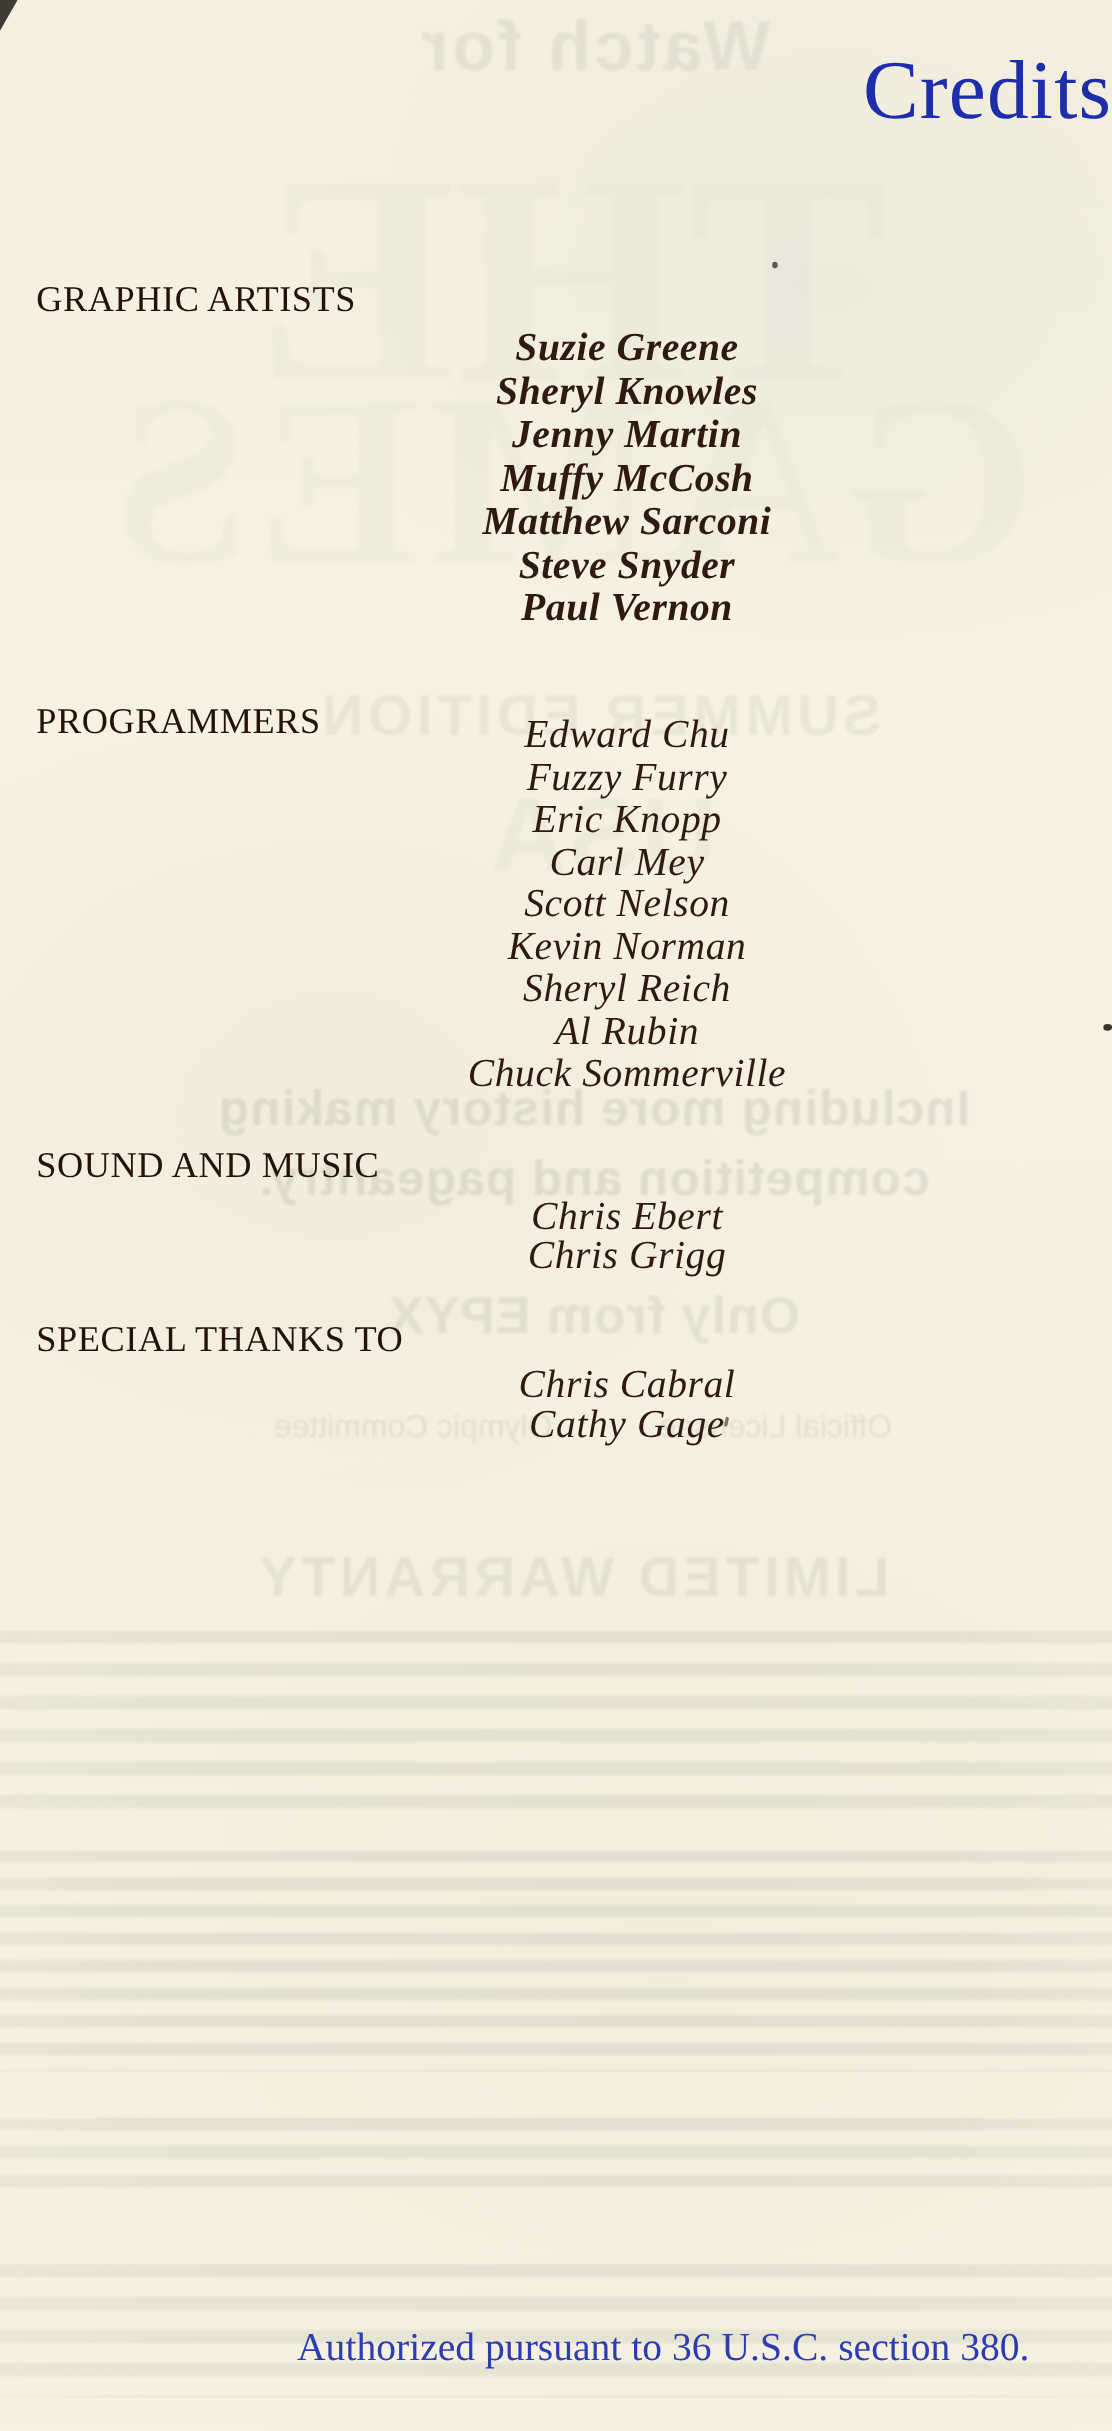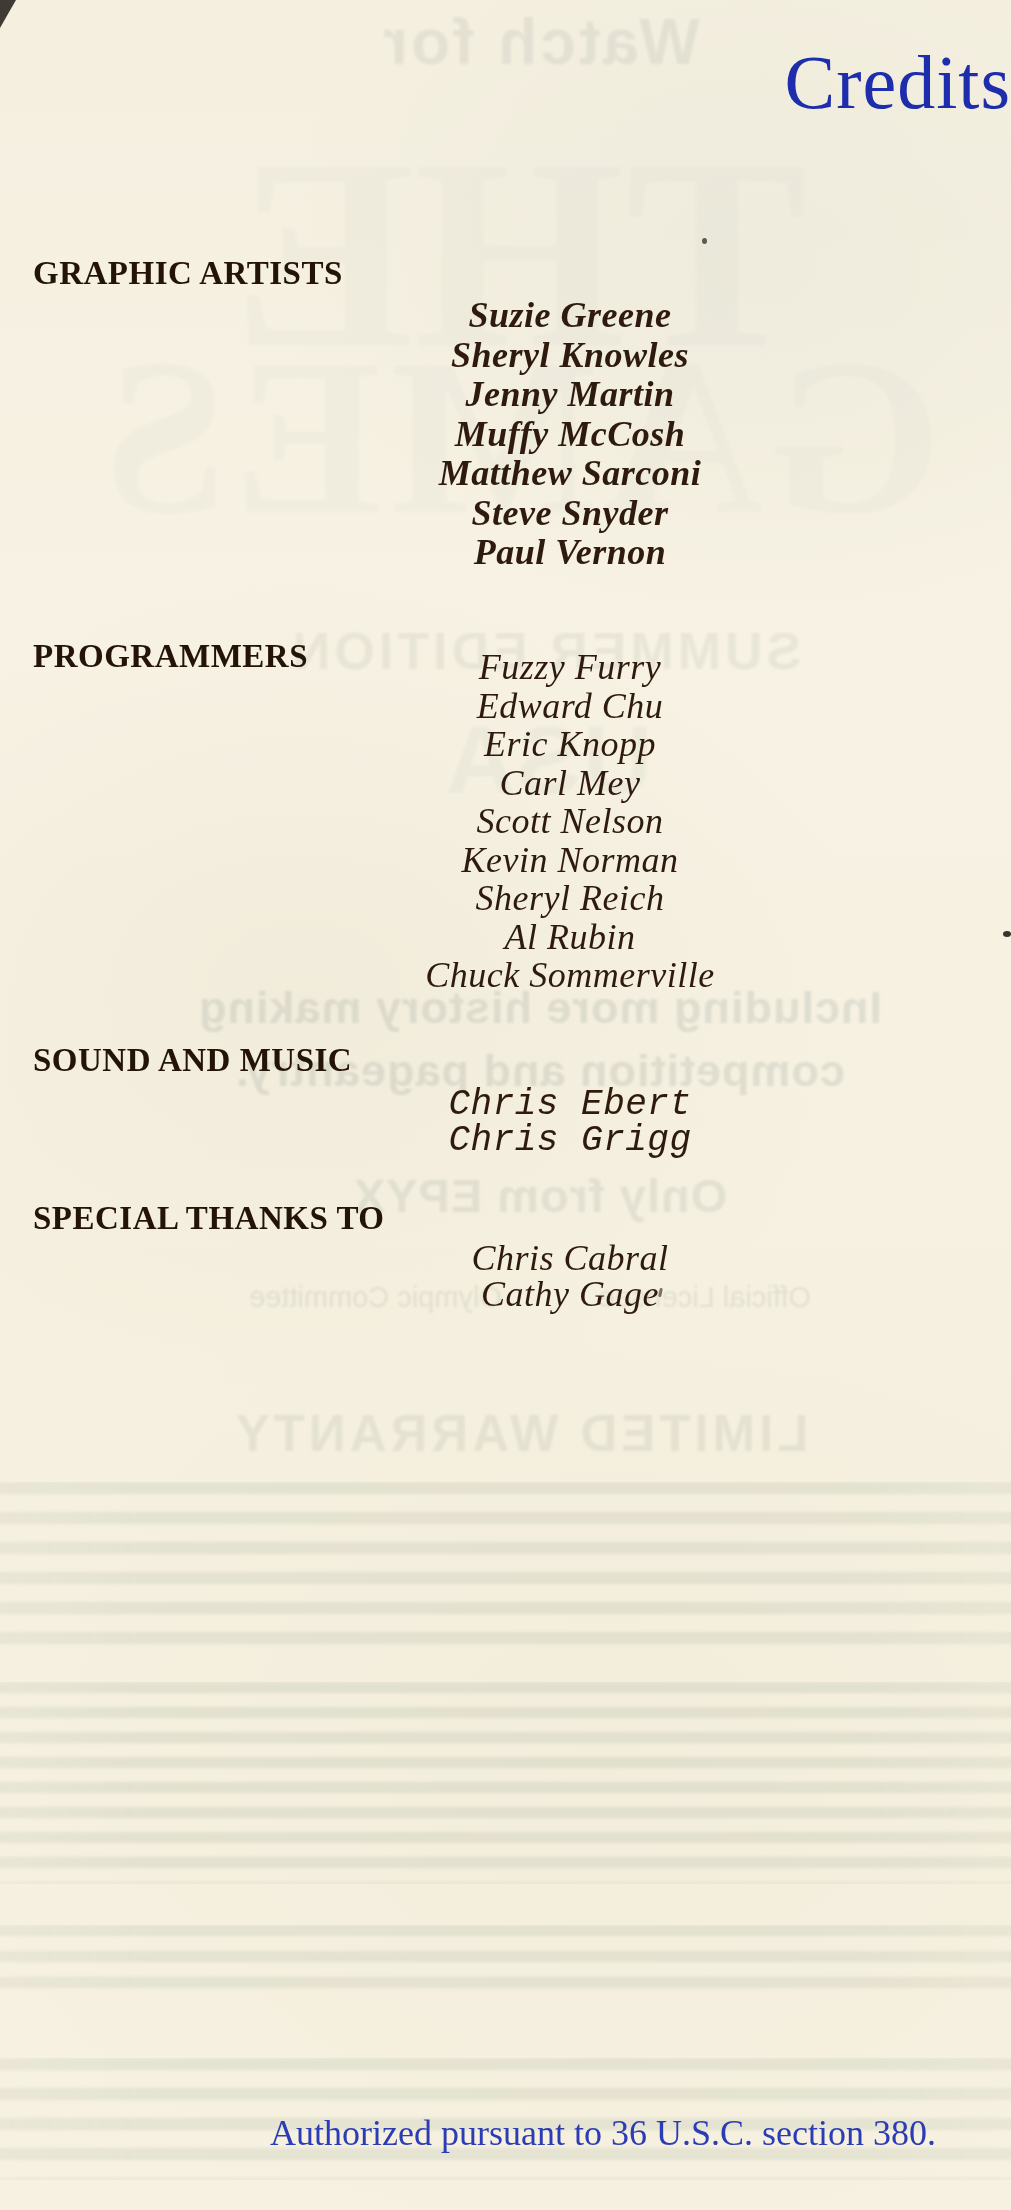--- a/index.html
+++ b/index.html
@@ -61,37 +61,37 @@
   
   .title{
     position:absolute;left:0;top:44px;width:100%;
     margin:0;text-align:right;text-indent:30px;
     font-size:76px;font-weight:normal;line-height:1;
     color:#1d2dab;
     letter-spacing:1px;
   }
   .sec-heading{
     position:absolute;left:33px;
-    font-size:33px;font-weight:bold;letter-spacing:0.5px;
+    font-size:33px;font-weight:normal;letter-spacing:0.5px;
     line-height:1.2;white-space:nowrap;
     color:#241408;
     text-align:center;
   }
   .h0{top:254px;} .h1{top:609px;margin-top:28px;} .h2{top:1041px;} .h3{top:1199px;}
   .names{
     position:absolute;left:130px;width:880px;
     text-align:center;
     font-style:italic;
     font-size:36px;
     letter-spacing:0.5px;
     color:#2e1b0e;
   }
   .n0{top:296px;font-weight:bold;}  .n0 .name-line{line-height:39.5px;}
   .n1{top:648px;}  .n1 .name-line{line-height:38.5px;}
-  .n2{top:1087px;font-family:Liberation Mono, monospace;} .n2 .name-line{line-height:36px;}
+  .n2{top:1087px;} .n2 .name-line{line-height:36px;}
   .n3{top:1240px;text-align:center;} .n3 .name-line{line-height:36px;}
 
   .footer{
     position:absolute;left:270px;top:2112px;
     font-size:36px;line-height:1.2;white-space:nowrap;
     color:#2b3cb5;
   }
 
   
   .artifact{position:absolute;pointer-events:none;}
@@ -135,22 +135,22 @@
       <div class="name-line">Sheryl Knowles</div>
       <div class="name-line">Jenny Martin</div>
       <div class="name-line">Muffy McCosh</div>
       <div class="name-line">Matthew Sarconi</div>
       <div class="name-line">Steve Snyder</div>
       <div class="name-line">Paul Vernon</div>
     </div>
 
   <div class="sec-heading h1">PROGRAMMERS</div>
   <div class="names n1">
+      <div class="name-line">Edward Chu</div>
       <div class="name-line">Fuzzy Furry</div>
-      <div class="name-line">Edward Chu</div>
       <div class="name-line">Eric Knopp</div>
       <div class="name-line">Carl Mey</div>
       <div class="name-line">Scott Nelson</div>
       <div class="name-line">Kevin Norman</div>
       <div class="name-line">Sheryl Reich</div>
       <div class="name-line">Al Rubin</div>
       <div class="name-line">Chuck Sommerville</div>
     </div>
 
   <div class="sec-heading h2">SOUND AND MUSIC</div>

